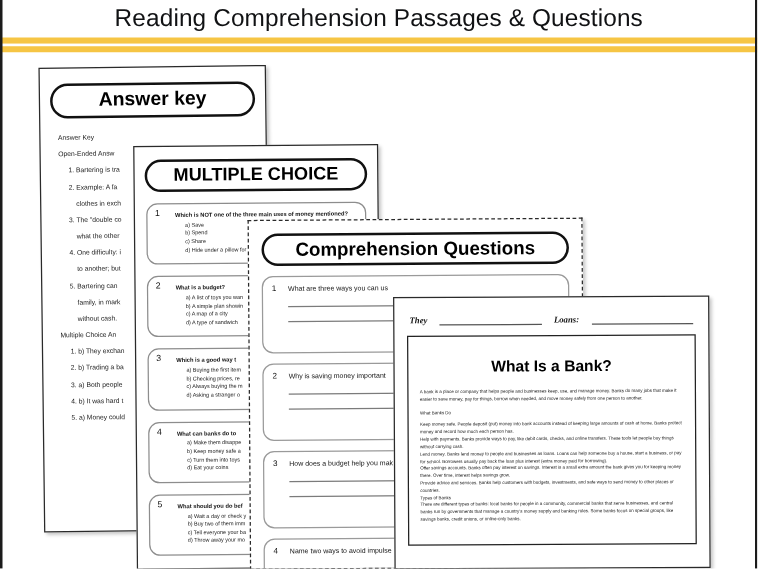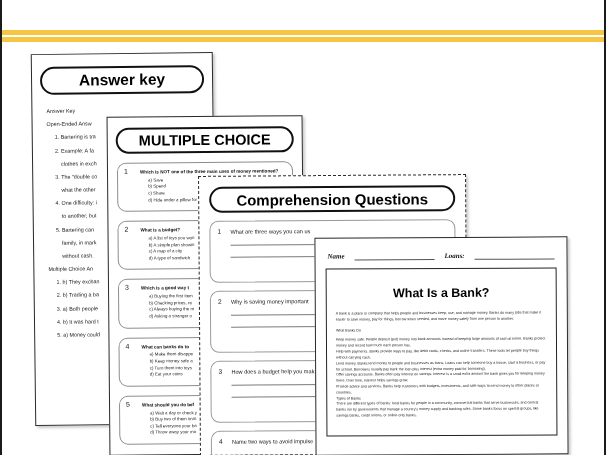--- a/index.html
+++ b/index.html
@@ -87,20 +87,23 @@
   .p-title { text-align:center; font-size: 12.5px; font-weight: 700; color:#000; margin: 8px 0 11px 0; }
   .p-para { font-size: 3.6px; color:#1a1a1a; line-height: 1.62; margin-bottom: 5px; text-align: left; }
   .p-head { font-size: 3.6px; color:#1a1a1a; line-height: 1.62; margin-bottom: 4px; }
   .p-tight { margin-bottom: 0; }
 </style>
 </head>
 <body>
 
 <div id="root">
 
+  <div class="header-band">
+    <div class="header-title">Reading Comprehension Passages &amp; Questions</div>
+  </div>
   <div class="stripe stripe-1"></div>
   <div class="stripe stripe-2"></div>
   <div class="stripe stripe-3"></div>
   <div class="stripe stripe-4"></div>
   <div class="frame-left"></div>
   <div class="frame-right"></div>
 
   <div class="sheet sheet-shadow" id="sheet-answerkey">
     <div class="pill">Answer key</div>
     <div class="ak-body">
@@ -201,21 +204,21 @@
     <div class="cq-q">
       <div class="cq-num">4</div>
       <div class="cq-text">Name two ways to avoid impulse</div>
       <div class="cq-rule"></div>
 
     </div>
   </div>
 
   <div class="sheet sheet-shadow" id="sheet-passage">
     <div class="p-namerow">
-      <span class="p-lbl">Name</span>
+      <span class="p-lbl">They</span>
       <span class="p-blank"></span>
       <span class="p-lbl">Loans:</span>
       <span class="p-blank"></span>
     </div>
     <div class="p-box">
       <div class="p-title">What Is a Bank?</div>
       <div class="p-para">A bank is a place or company that helps people and businesses keep, use, and manage money. Banks do many jobs that make it easier to save money, pay for things, borrow when needed, and move money safely from one person to another.</div>
       <div class="p-head">What Banks Do</div>
       <div class="p-para p-tight">Keep money safe. People deposit (put) money into bank accounts instead of keeping large amounts of cash at home. Banks protect money and record how much each person has.</div>
       <div class="p-para p-tight">Help with payments. Banks provide ways to pay, like debit cards, checks, and online transfers. These tools let people buy things without carrying cash.</div>

